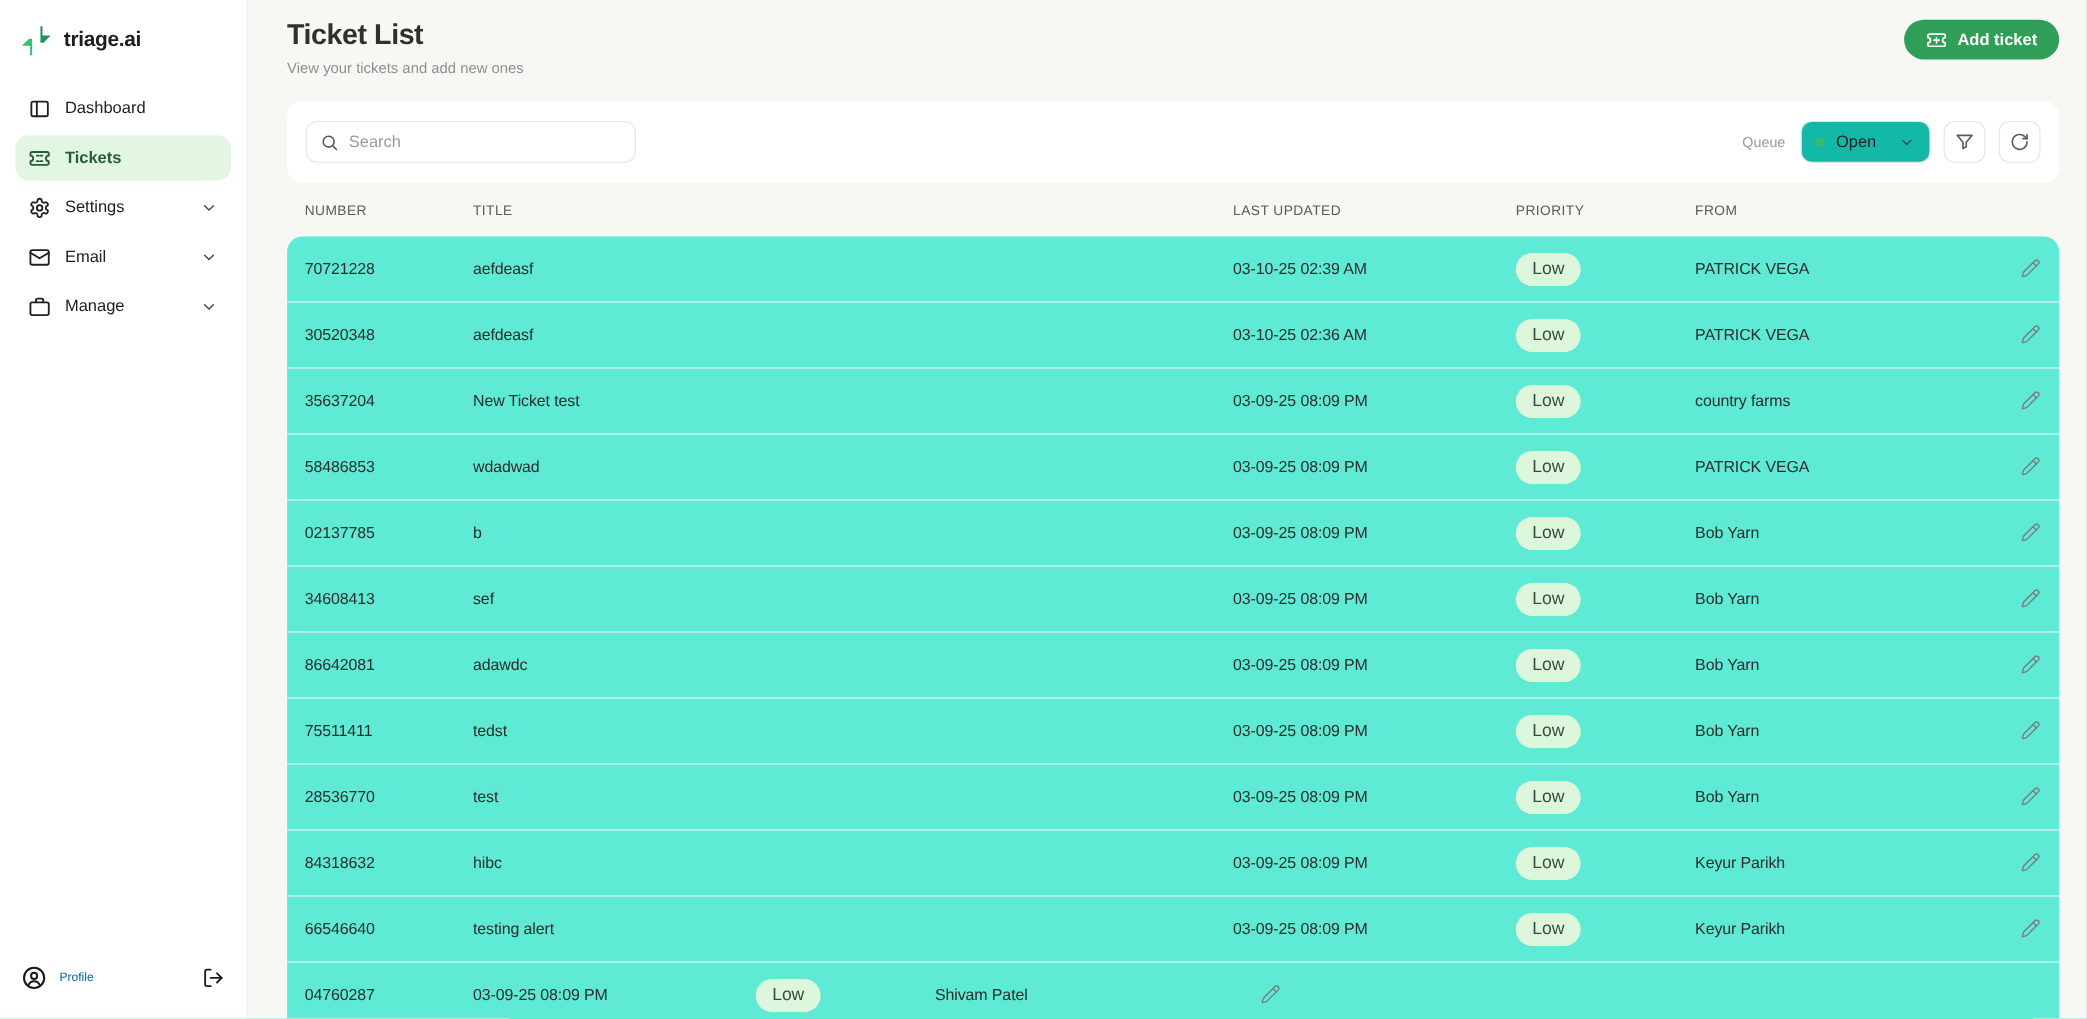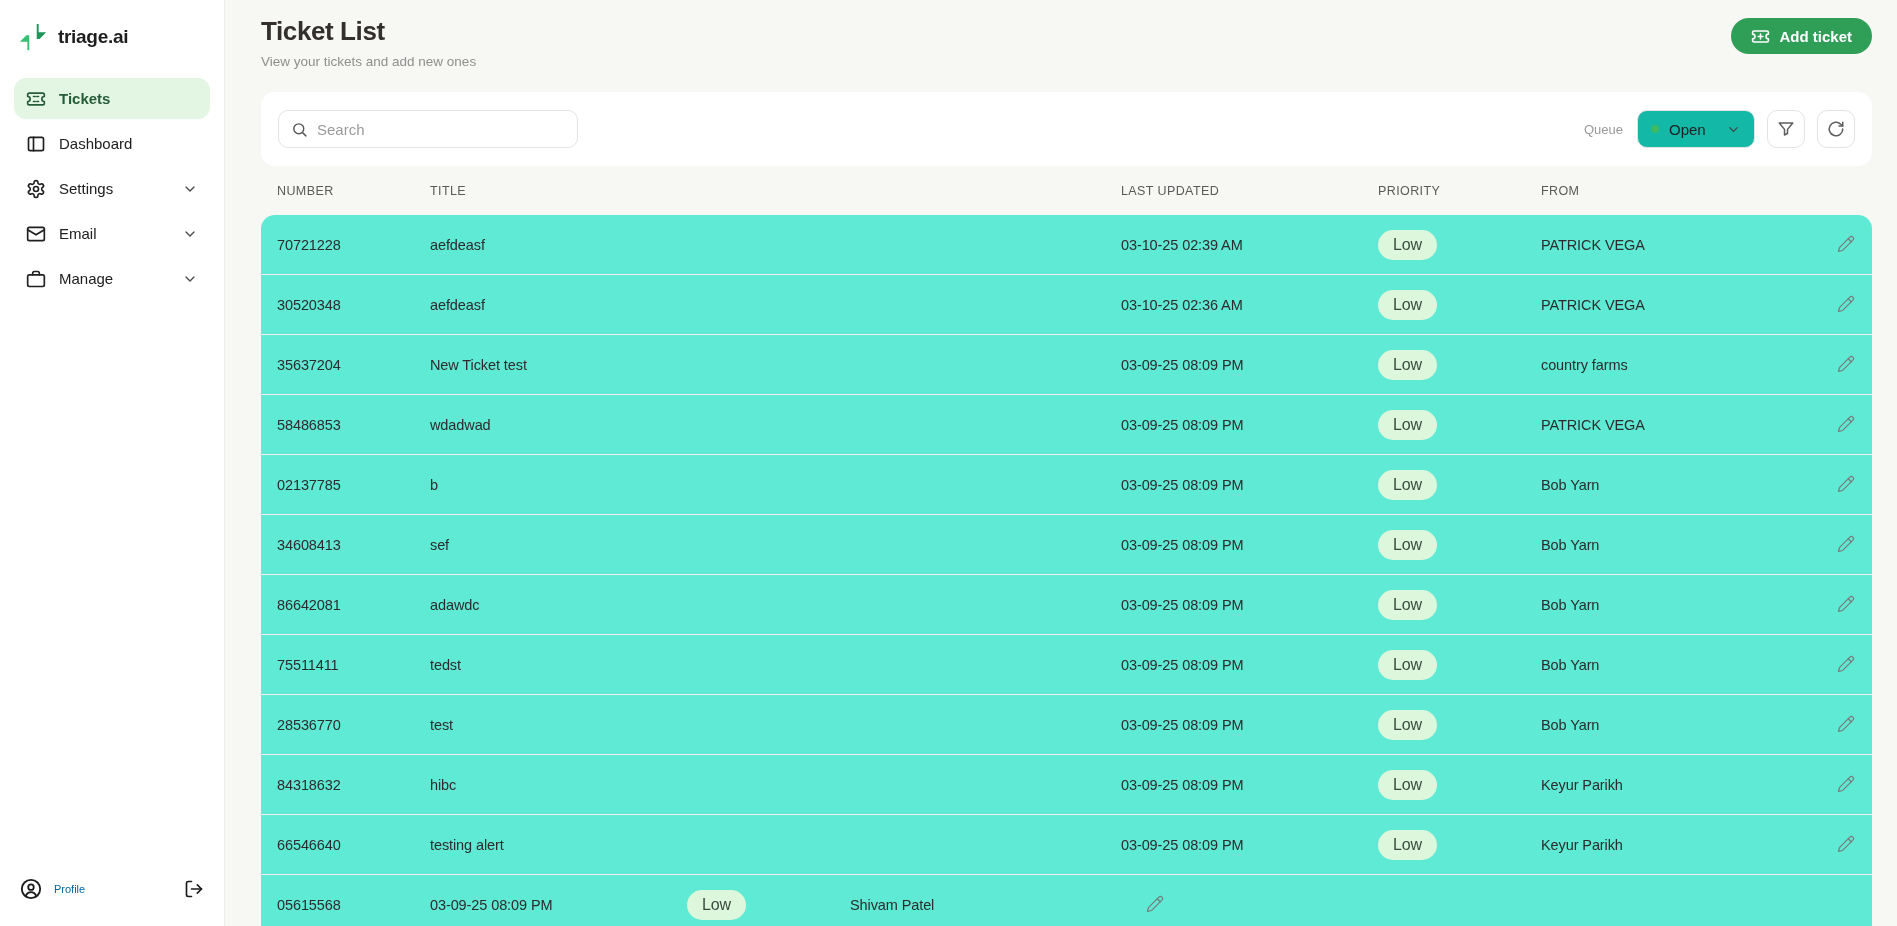--- a/index.html
+++ b/index.html
@@ -113,33 +113,33 @@
 <aside class="sidebar">
   <div class="logo-row">
     <svg class="logo-mark" viewBox="0 0 32 32">
       <path fill="#1e9458" d="M14 2 h8 v9 h8 l-7 7 h-3 v-16 z"></path>
       <path fill="#34c272" d="M18 30 h-8 v-9 h-8 l7 -7 h3 v16 z"></path>
     </svg>
     <span class="logo-text">triage.ai</span>
   </div>
 
   <nav class="nav">
+    <button class="nav-item">
+      <svg class="nav-ico" viewBox="0 0 24 24" fill="none" stroke="currentColor" stroke-width="2" stroke-linecap="round" stroke-linejoin="round">
+          <rect x="3" y="4" width="18" height="16" rx="2"></rect>
+          <line x1="9" y1="4" x2="9" y2="20"></line>
+        </svg>
+      <span>Dashboard</span>
+    </button>
     <button class="nav-item active">
       <svg class="nav-ico" viewBox="0 0 24 24" fill="none" stroke="currentColor" stroke-width="2" stroke-linecap="round" stroke-linejoin="round">
           <path d="M2 9a3 3 0 0 1 0 6v2a2 2 0 0 0 2 2h16a2 2 0 0 0 2-2v-2a3 3 0 0 1 0-6V7a2 2 0 0 0-2-2H4a2 2 0 0 0-2 2Z"></path>
           <path d="M9 9h2M13 9h2M9 15h2M13 15h2"></path>
         </svg>
       <span>Tickets</span>
-    </button>
-    <button class="nav-item">
-      <svg class="nav-ico" viewBox="0 0 24 24" fill="none" stroke="currentColor" stroke-width="2" stroke-linecap="round" stroke-linejoin="round">
-          <rect x="3" y="4" width="18" height="16" rx="2"></rect>
-          <line x1="9" y1="4" x2="9" y2="20"></line>
-        </svg>
-      <span>Dashboard</span>
     </button>
     <button class="nav-item">
       <svg class="nav-ico" viewBox="0 0 24 24" fill="none" stroke="currentColor" stroke-width="2" stroke-linecap="round" stroke-linejoin="round">
           <path d="M12.22 2h-.44a2 2 0 0 0-2 2v.18a2 2 0 0 1-1 1.73l-.43.25a2 2 0 0 1-2 0l-.15-.08a2 2 0 0 0-2.73.73l-.22.38a2 2 0 0 0 .73 2.73l.15.1a2 2 0 0 1 1 1.72v.51a2 2 0 0 1-1 1.74l-.15.09a2 2 0 0 0-.73 2.73l.22.38a2 2 0 0 0 2.73.73l.15-.08a2 2 0 0 1 2 0l.43.25a2 2 0 0 1 1 1.73V20a2 2 0 0 0 2 2h.44a2 2 0 0 0 2-2v-.18a2 2 0 0 1 1-1.73l.43-.25a2 2 0 0 1 2 0l.15.08a2 2 0 0 0 2.73-.73l.22-.39a2 2 0 0 0-.73-2.73l-.15-.08a2 2 0 0 1-1-1.74v-.5a2 2 0 0 1 1-1.74l.15-.09a2 2 0 0 0 .73-2.73l-.22-.38a2 2 0 0 0-2.73-.73l-.15.08a2 2 0 0 1-2 0l-.43-.25a2 2 0 0 1-1-1.73V4a2 2 0 0 0-2-2z"></path>
           <circle cx="12" cy="12" r="3"></circle>
         </svg>
       <span>Settings</span>
       <svg class="chev" viewBox="0 0 24 24" fill="none" stroke="currentColor" stroke-width="2" stroke-linecap="round" stroke-linejoin="round">
           <polyline points="6 9 12 15 18 9"></polyline>
         </svg>
@@ -410,21 +410,21 @@
         <button class="edit-btn">
           <svg viewBox="0 0 24 24" fill="none" stroke="currentColor" stroke-width="1.6" stroke-linecap="round" stroke-linejoin="round">
               <path d="M21.2 6.8a2.3 2.3 0 0 0-3.99-3.99L3.84 16.17a2 2 0 0 0-.5.83l-1.32 4.35a.5.5 0 0 0 .62.62l4.35-1.32a2 2 0 0 0 .83-.5Z"></path>
               <path d="M15 5l4 4"></path>
             </svg>
         </button>
       </div>
     </div>
 
     <div class="tr">
-      <div class="td col-number">05615568</div>
+      <div class="td col-number">04760287</div>
       <div class="td col-updated">03-09-25 08:09 PM</div>
       <div class="td col-priority"><span class="badge">Low</span></div>
       <div class="td col-from">Shivam Patel</div>
       <div class="td col-edit">
         <button class="edit-btn">
           <svg viewBox="0 0 24 24" fill="none" stroke="currentColor" stroke-width="1.6" stroke-linecap="round" stroke-linejoin="round">
               <path d="M21.2 6.8a2.3 2.3 0 0 0-3.99-3.99L3.84 16.17a2 2 0 0 0-.5.83l-1.32 4.35a.5.5 0 0 0 .62.62l4.35-1.32a2 2 0 0 0 .83-.5Z"></path>
               <path d="M15 5l4 4"></path>
             </svg>
         </button>

